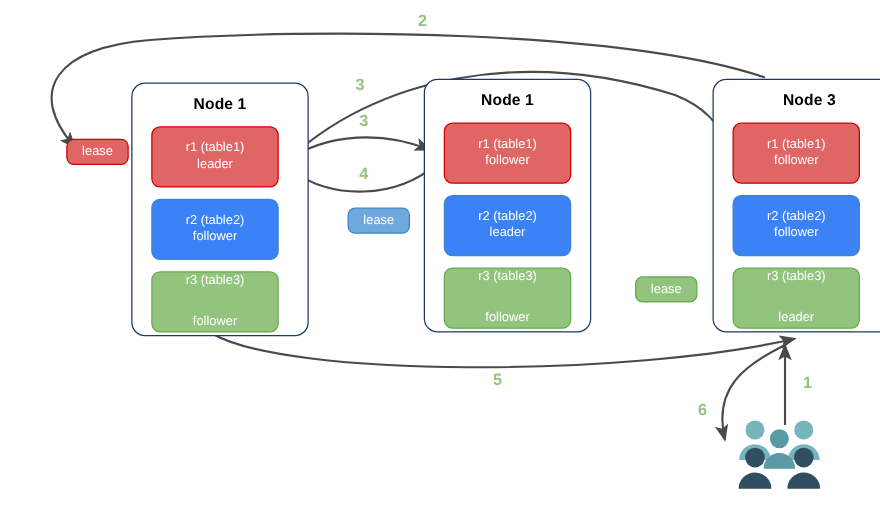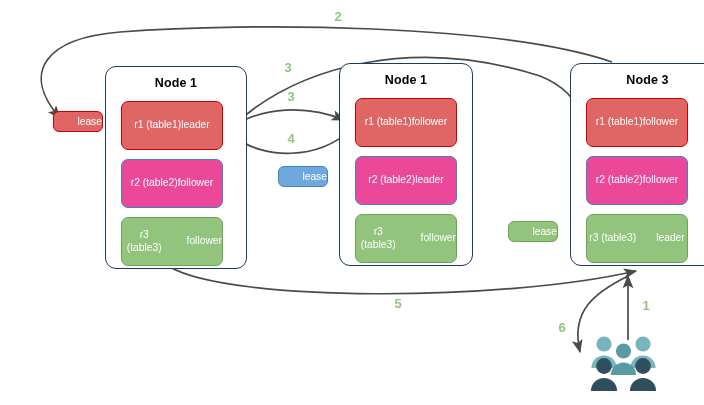--- a/index.html
+++ b/index.html
@@ -7,28 +7,28 @@
        font-family:"Liberation Sans","DejaVu Sans",sans-serif;}
   #stage{position:absolute;left:0;top:0;width:704px;height:405px;}
   svg.edges{position:absolute;left:0;top:0;width:704px;height:405px;overflow:visible;}
 
   .node-box{position:absolute;border:1.4px solid #1f3864;border-radius:11px;
             background:#ffffff;box-sizing:border-box;}
   .node-title{position:absolute;left:0;right:0;top:9px;text-align:center;
               font-size:12.5px;font-weight:bold;color:#000000;letter-spacing:.1px;}
 
   .replica{position:absolute;border-radius:7px;box-sizing:border-box;
-           display:flex;flex-direction:row;align-items:center;justify-content:center;
+           display:flex;flex-direction:column;align-items:center;justify-content:center;
            color:#ffffff;font-size:10.3px;line-height:12.6px;text-align:center;}
   .r-red{background:#e06666;border:1.3px solid #cc0000;}
-  .r-blue{background:#ec4899;border:1.3px solid #3d85c6;}
+  .r-blue{background:#3b82f6;border:1.3px solid #3d85c6;}
   .r-green{background:#93c47d;border:1.3px solid #6aa84f;gap:20px;}
 
   .lease{position:absolute;border-radius:6px;box-sizing:border-box;
-         display:flex;align-items:center;justify-content:flex-end;
+         display:flex;align-items:center;justify-content:center;
          color:#ffffff;font-size:10.3px;}
   .l-red{background:#e06666;border:1.3px solid #cc0000;}
   .l-blue{background:#6fa8dc;border:1.3px solid #3d85c6;}
   .l-green{background:#93c47d;border:1.3px solid #6aa84f;}
 
   .step{position:absolute;color:#93c47d;font-size:13px;font-weight:bold;
         text-align:center;}
   .users{position:absolute;}
 </style>
 </head>

